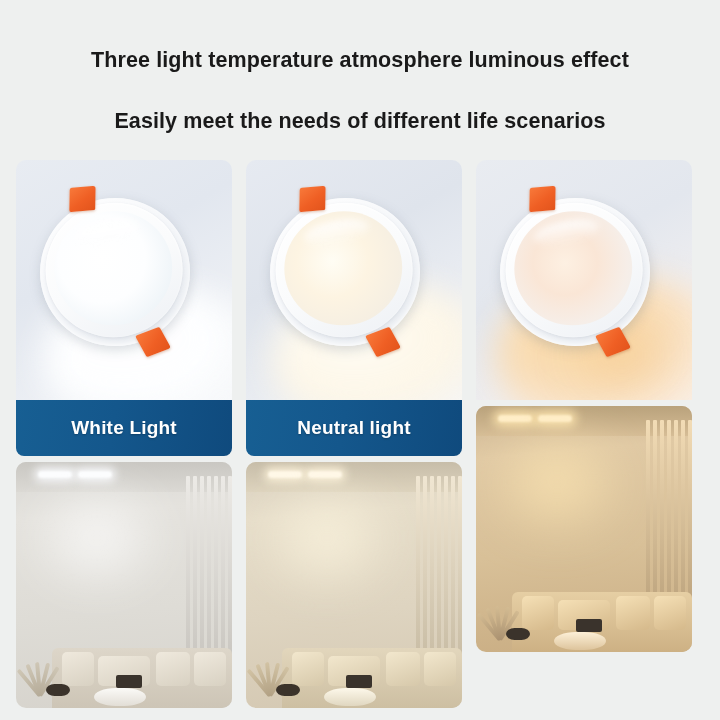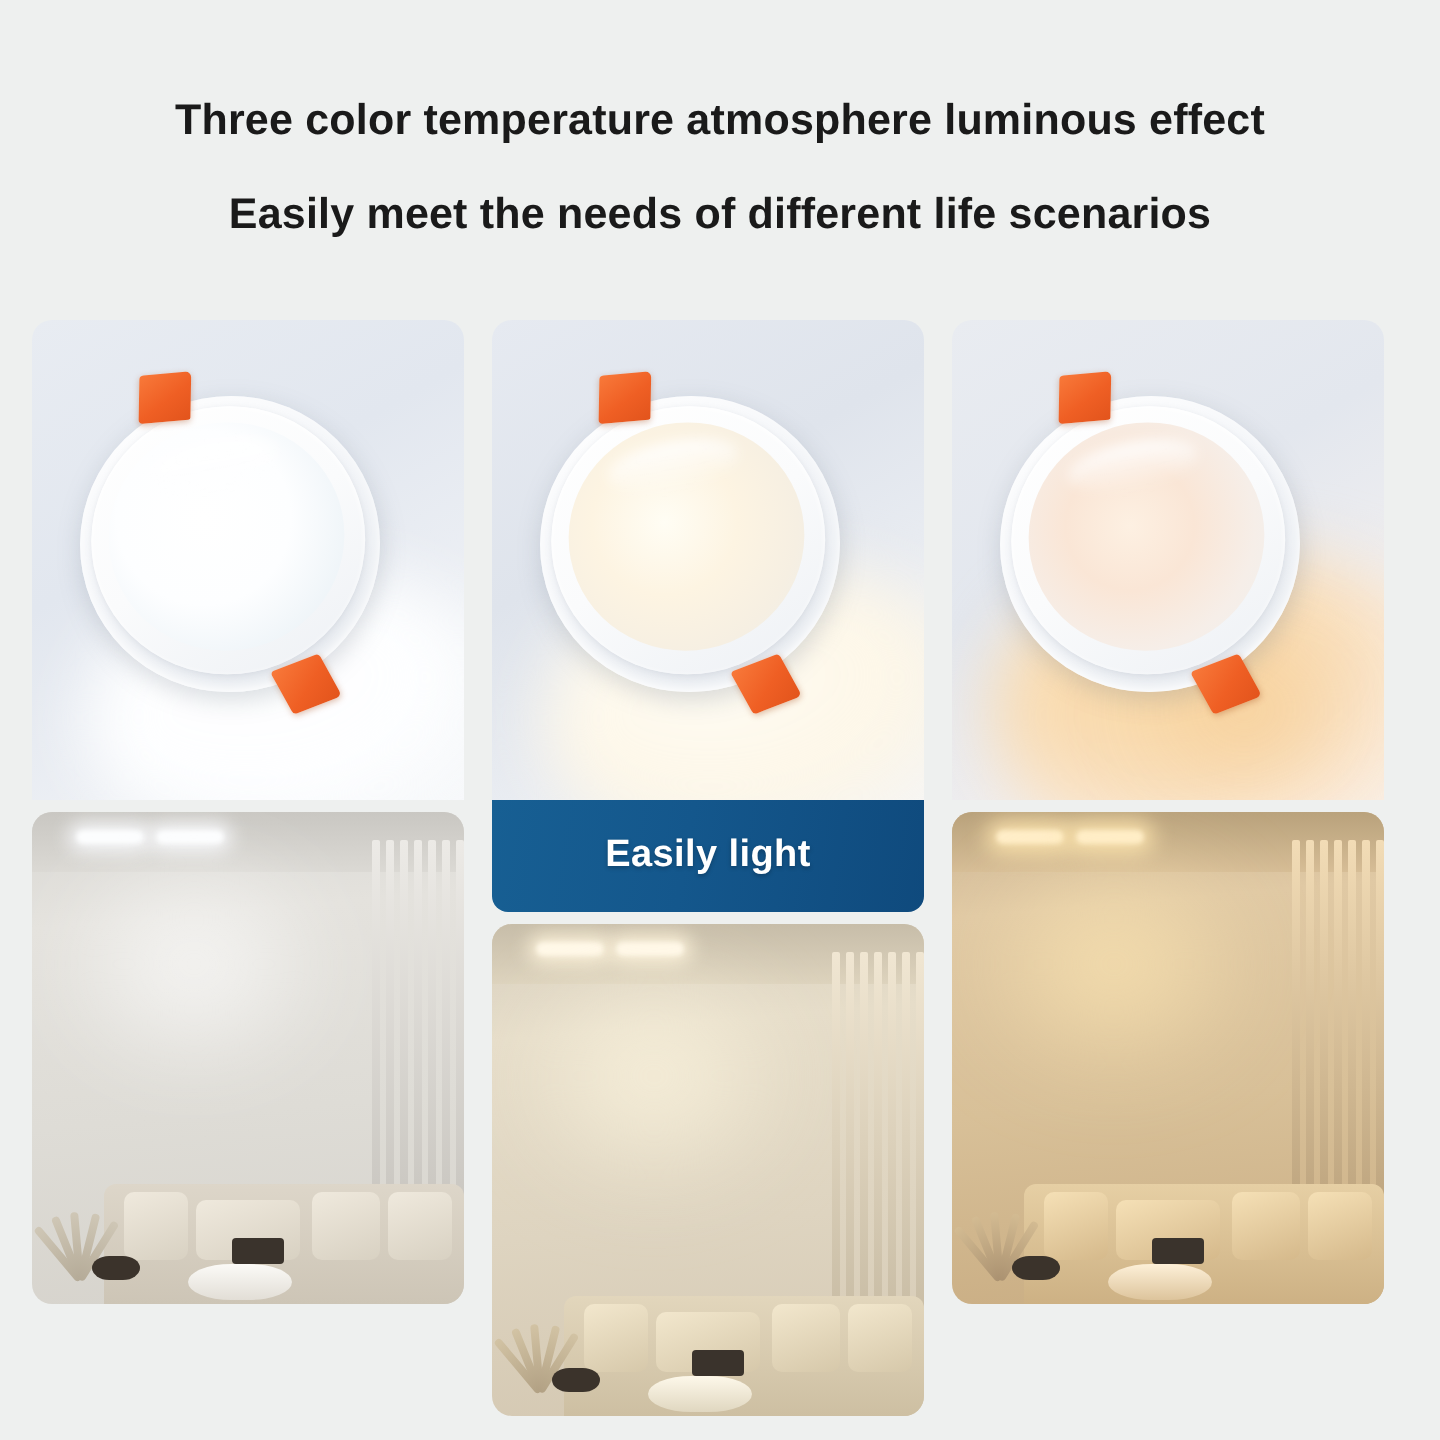--- a/index.html
+++ b/index.html
@@ -12,21 +12,21 @@
   }
   
   .headings { padding-top:50px; text-align:center; }
   .headline {
     font-size:21.5px;
     font-weight:bold;
     color:#1a1a1a;
     letter-spacing:.1px;
     line-height:1;
   }
-  .headline.second { margin-top:25px; }
+  .headline.second { margin-top:39px; }
 
   
   .grid {
     position:absolute;
     left:16px; top:160px;
     width:688px;
     display:flex;
     gap:14px;
   }
   .col { width:216px; display:flex; flex-direction:column; }
@@ -196,39 +196,42 @@
   }
   .r1 .frond { background:linear-gradient(180deg,#cfc7b6,#b5ab98); }
   .r2 .frond { background:linear-gradient(180deg,#d2c3a4,#b2a184); }
   .r3 .frond { background:linear-gradient(180deg,#d3bb92,#ab9271); }
   .bowl { position:absolute; left:28px; bottom:0; width:24px; height:12px; border-radius:50%/70%; background:#3b332b; }
 </style>
 </head>
 <body>
 
 <div class="headings">
-  <div class="headline first">Three color temperature atmosphere luminous effect</div>
+  <div class="headline first">Three light temperature atmosphere luminous effect</div>
   <div class="headline second">Easily meet the needs of different life scenarios</div>
 </div>
 
 <div class="grid">
 
   <div class="col">
     <div class="product p1">
       <div class="p-bg"></div>
       <div class="beam"></div>
       <div class="lamp">
         <div class="ring-outer"></div>
         <div class="ring-mid"></div>
         <div class="diffuser">
           <div class="diff-gloss"></div>
         </div>
         <div class="clip top"></div>
         <div class="clip bottom"></div>
       </div>
+    </div>
+    <div class="label">
+      <span class="label-text">White Light</span>
     </div>
     <div class="room r1">
       <div class="r-wall"></div>
       <div class="ceiling"></div>
       <div class="spot a"></div>
       <div class="spot b"></div>
       <div class="glow"></div>
       <div class="slats">
         <div class="slat"></div>
         <div class="slat"></div>
@@ -264,21 +267,21 @@
         <div class="ring-outer"></div>
         <div class="ring-mid"></div>
         <div class="diffuser">
           <div class="diff-gloss"></div>
         </div>
         <div class="clip top"></div>
         <div class="clip bottom"></div>
       </div>
     </div>
     <div class="label">
-      <span class="label-text">Easily light</span>
+      <span class="label-text">Neutral light</span>
     </div>
     <div class="room r2">
       <div class="r-wall"></div>
       <div class="ceiling"></div>
       <div class="spot a"></div>
       <div class="spot b"></div>
       <div class="glow"></div>
       <div class="slats">
         <div class="slat"></div>
         <div class="slat"></div>

